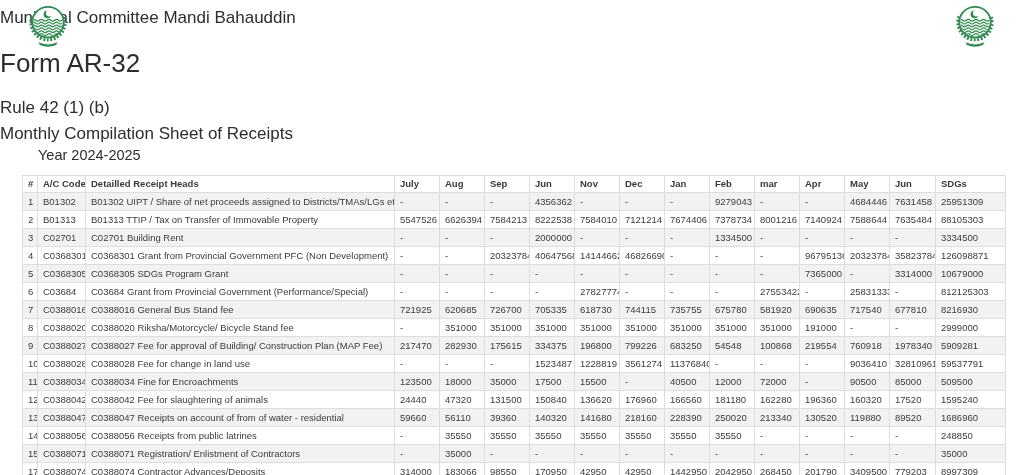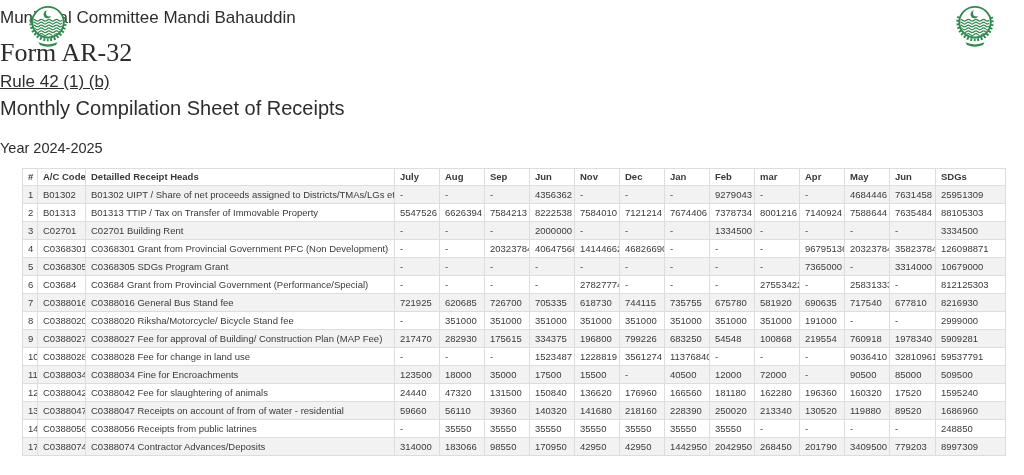--- a/index.html
+++ b/index.html
@@ -14,24 +14,24 @@
   body{font-family:"Liberation Sans","DejaVu Sans",sans-serif;color:var(--ink);position:relative;}
 
   .logo{position:absolute;top:4px;width:42px;height:44px;display:block;}
   .logo.left{left:27px;}
   .logo.right{left:954px;}
   .lg-stroke{stroke:var(--logo-green);fill:none;}
   .lg-fill{fill:var(--logo-green);}
 
   .titles{width:866px;}
   .org{padding-top:8px;font-size:17px;line-height:20px;color:var(--title-ink);}
-  .form{margin-top:10px;font-size:26px;line-height:30px;color:var(--title-ink);font-family:Liberation Serif, serif;}
-  .rule{margin-top:4px;font-size:17px;line-height:20px;color:var(--title-ink);text-decoration:underline;}
-  .sheet{margin-top:6px;font-size:20px;line-height:20px;color:var(--title-ink);}
-  .year{margin-top:22px;font-size:14.5px;line-height:17px;color:var(--title-ink);}
+  .form{margin-top:20px;font-size:26px;line-height:30px;color:var(--title-ink);}
+  .rule{margin-top:20px;font-size:17px;line-height:20px;color:var(--title-ink);}
+  .sheet{margin-top:6px;font-size:17px;line-height:20px;color:var(--title-ink);}
+  .year{margin-top:3px;font-size:14.5px;line-height:17px;color:var(--title-ink);padding-left:38px;}
 
   table.receipts{
     margin:11px 0 0 22px;
     width:983px;
     border-collapse:collapse;
     table-layout:fixed;
   }
   table.receipts th, table.receipts td{
     border:1px solid var(--border);
     font-size:9.5px;
@@ -387,20 +387,38 @@
           <td>35550</td>
           <td>35550</td>
           <td>35550</td>
           <td>-</td>
           <td>-</td>
           <td>-</td>
           <td>-</td>
           <td>248850</td>
         </tr>
         <tr>
+          <td>15</td>
+          <td>C0388071</td>
+          <td>C0388071 Registration/ Enlistment of Contractors</td>
+          <td>-</td>
+          <td>35000</td>
+          <td>-</td>
+          <td>-</td>
+          <td>-</td>
+          <td>-</td>
+          <td>-</td>
+          <td>-</td>
+          <td>-</td>
+          <td>-</td>
+          <td>-</td>
+          <td>-</td>
+          <td>35000</td>
+        </tr>
+        <tr>
           <td>17</td>
           <td>C0388074</td>
           <td>C0388074 Contractor Advances/Deposits</td>
           <td>314000</td>
           <td>183066</td>
           <td>98550</td>
           <td>170950</td>
           <td>42950</td>
           <td>42950</td>
           <td>1442950</td>

